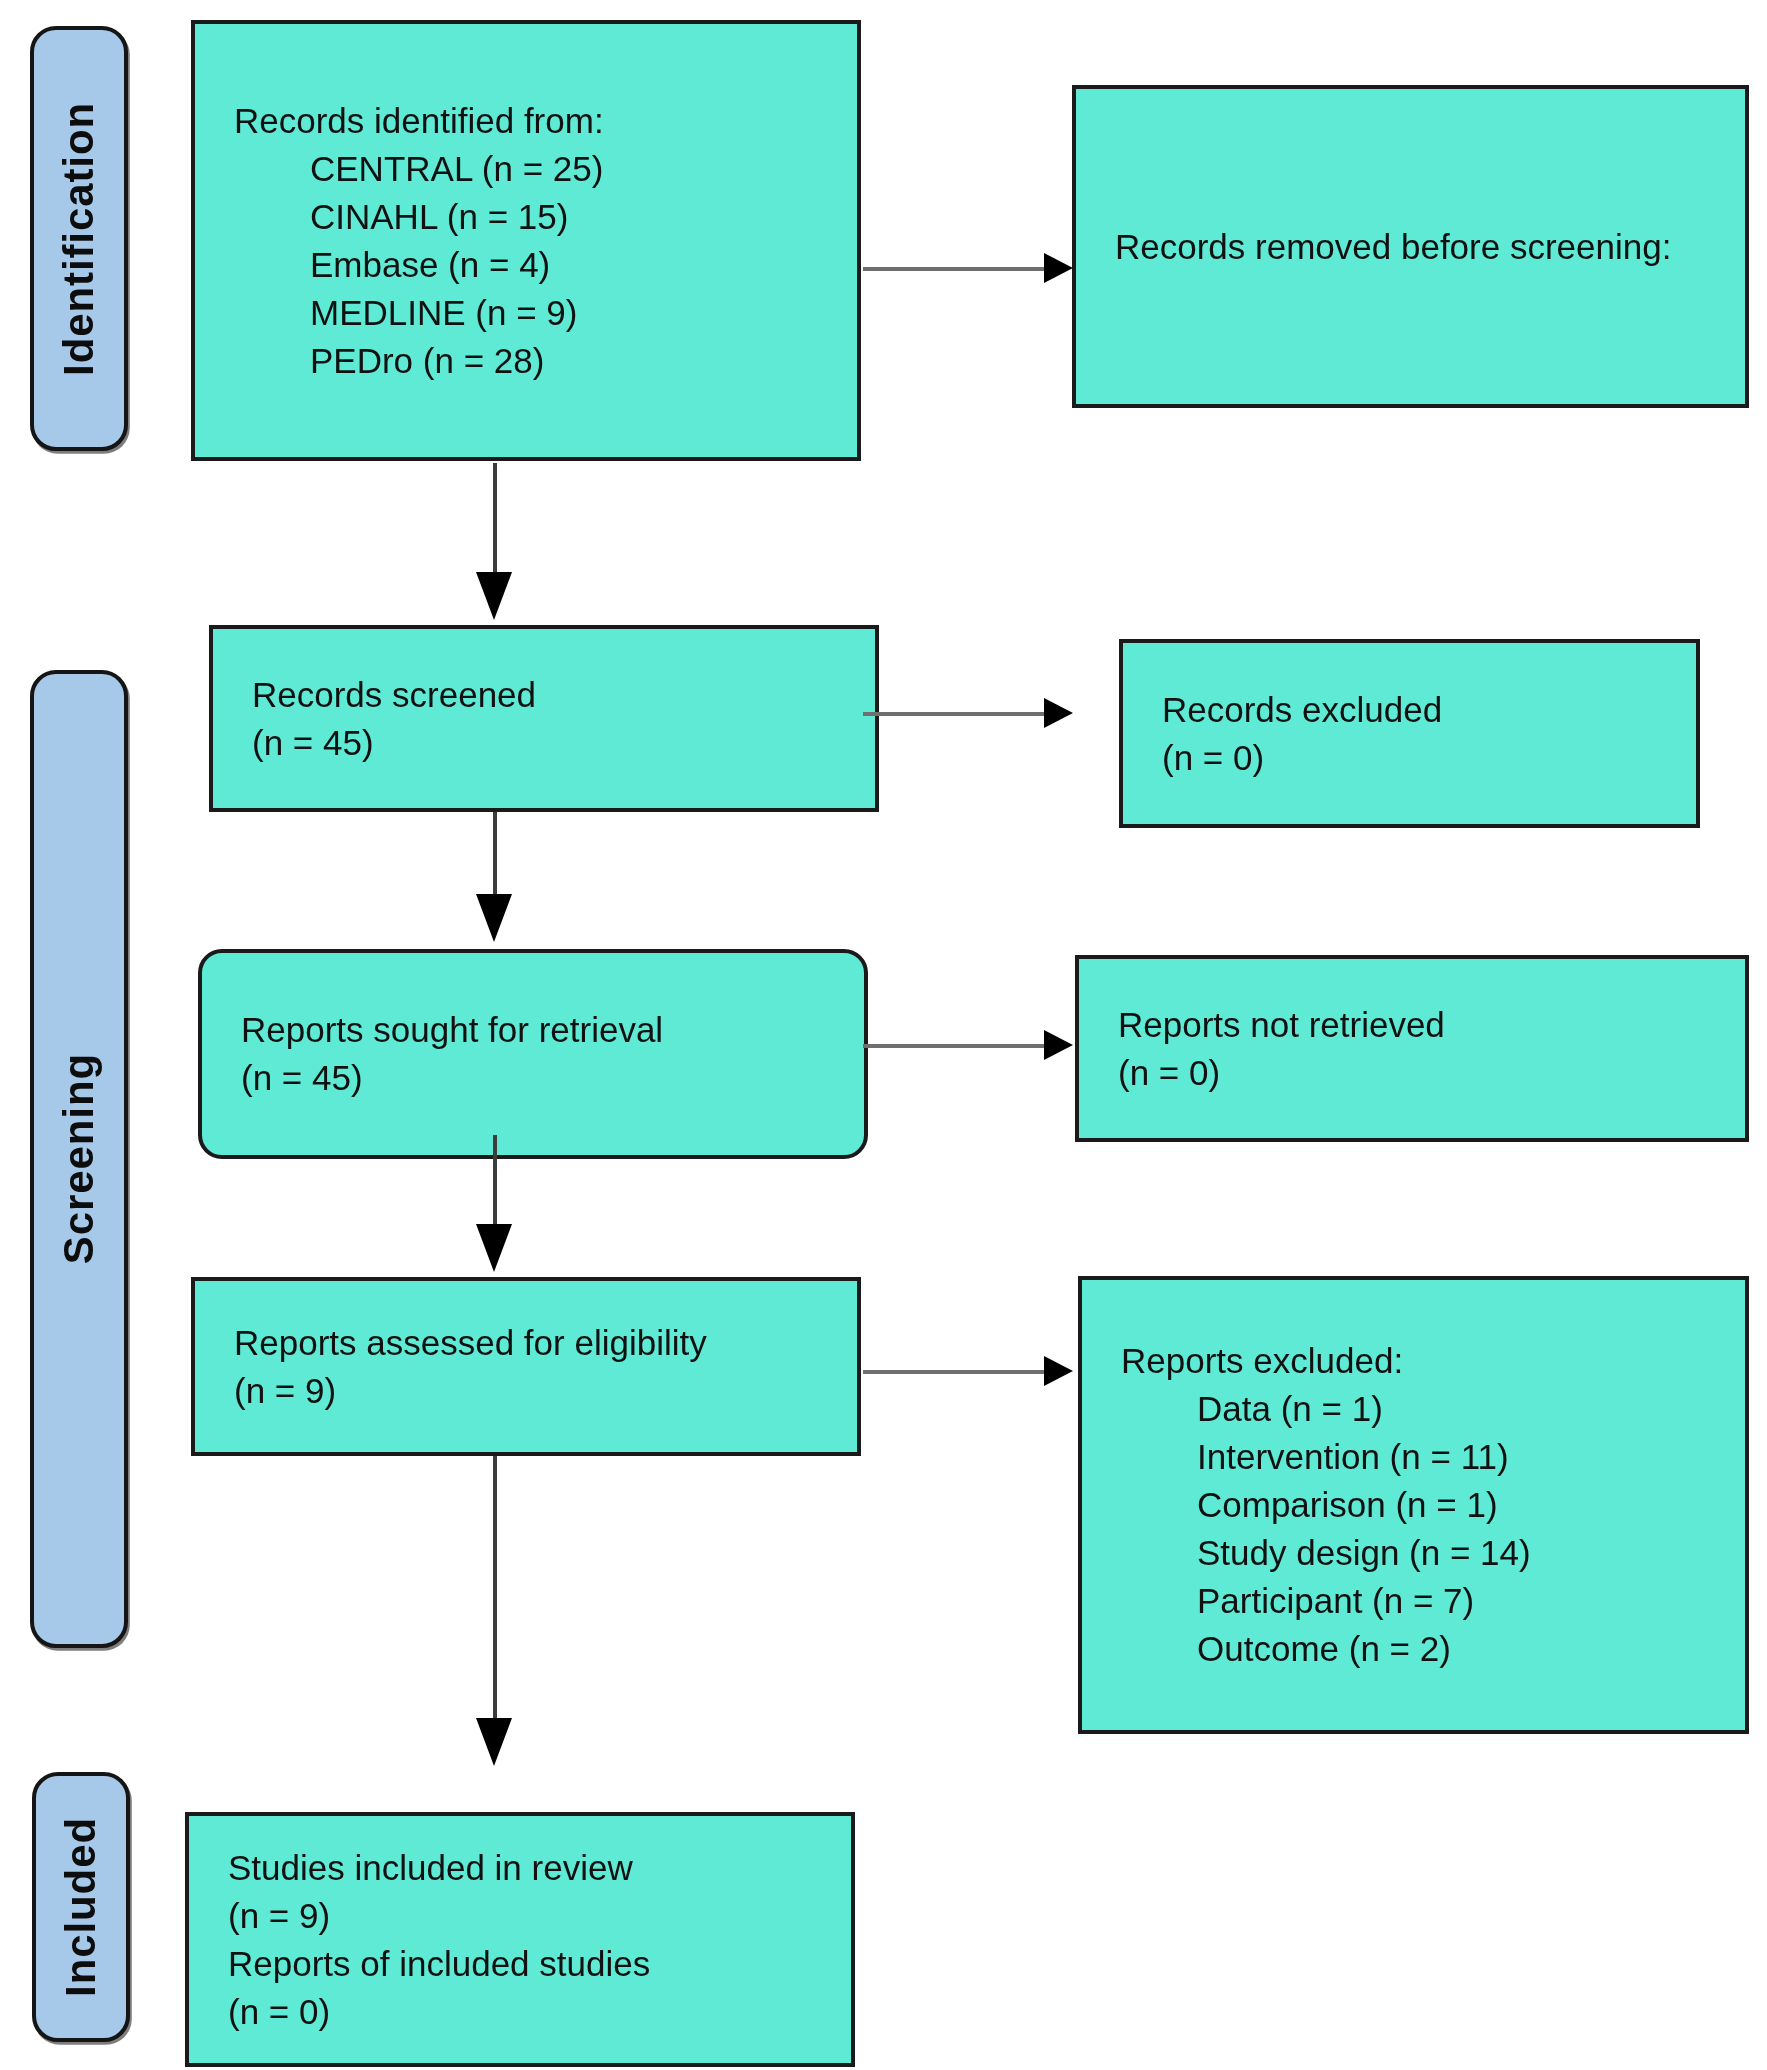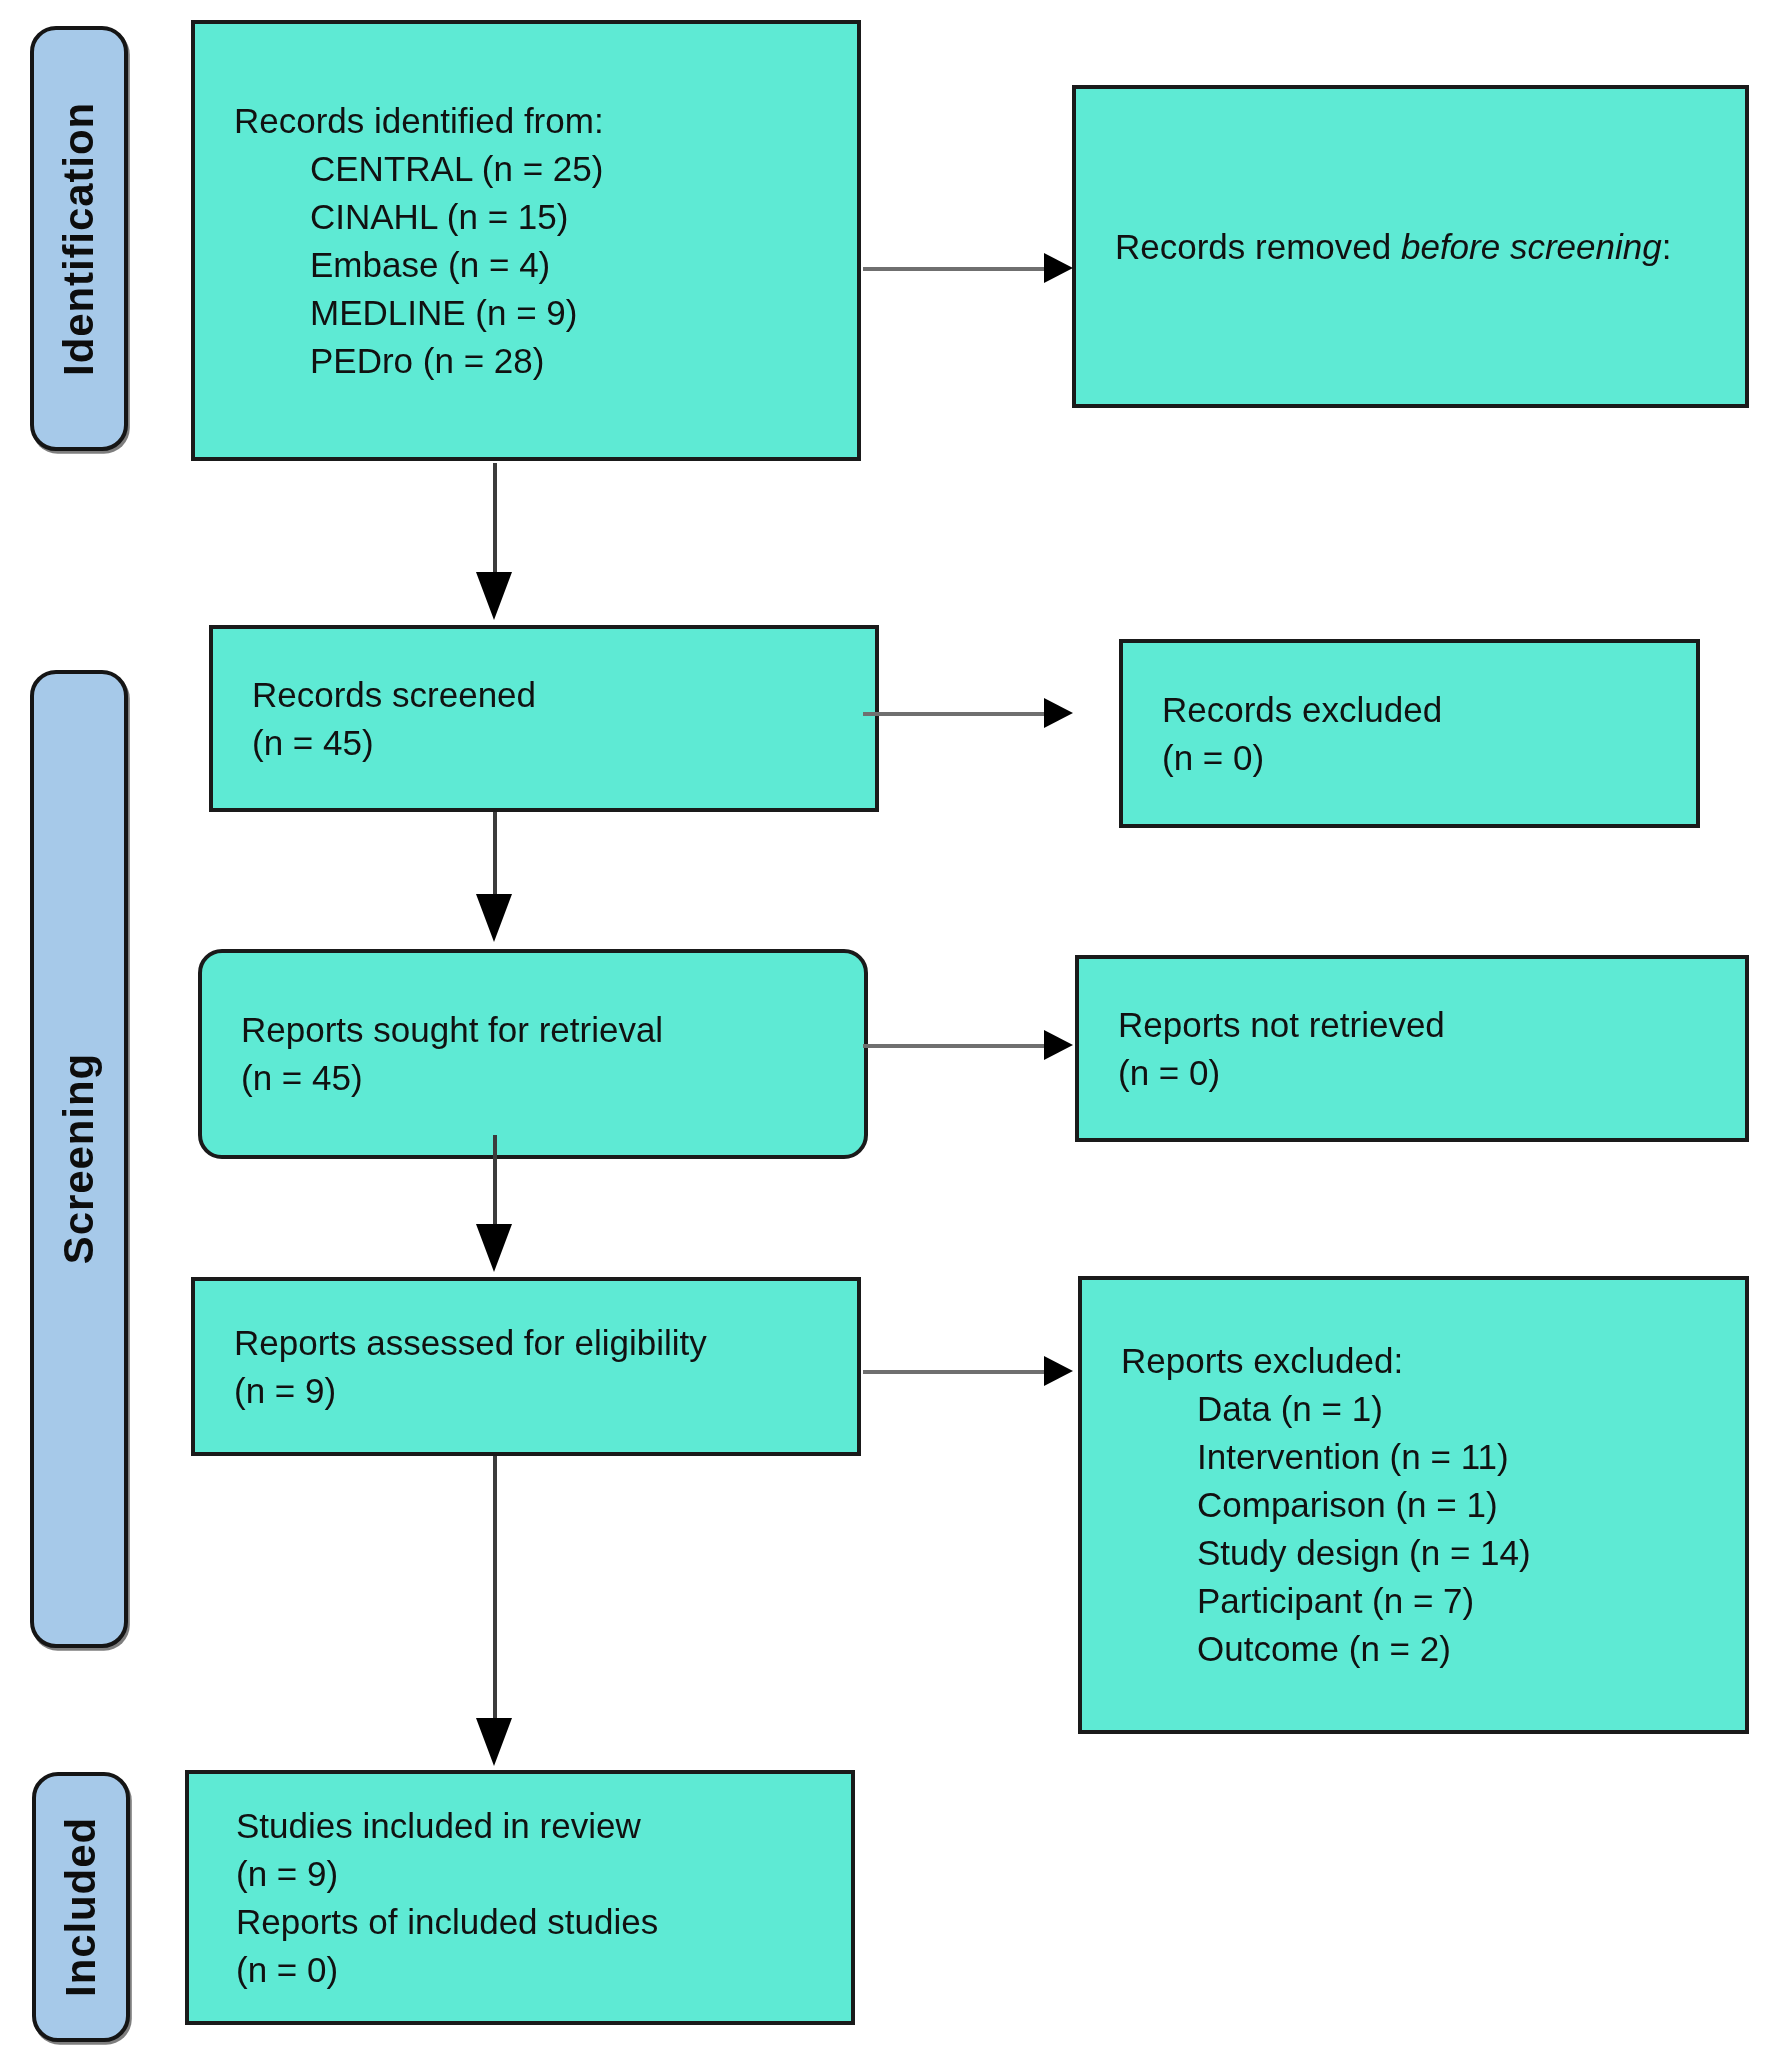--- a/index.html
+++ b/index.html
@@ -48,21 +48,21 @@
   }
   .box-content {
     padding-left: 39px;
     padding-right: 16.6px;
     font-size: 35px;
     line-height: 48px;
   }
   .box-content .indent {
     margin-left: 76px;
   }
-  .italic { font-style: italic; }
+  .italic { }
   
   .h-line {
     position: absolute;
     height: 3.7px;
     background: #6f6f6f;
   }
   .h-head {
     position: absolute;
     width: 0;
     height: 0;
@@ -156,21 +156,21 @@
       <div>Reports excluded:</div>
       <div class="indent">Data (n = 1)</div>
       <div class="indent">Intervention (n = 11)</div>
       <div class="indent">Comparison (n = 1)</div>
       <div class="indent">Study design (n = 14)</div>
       <div class="indent">Participant (n = 7)</div>
       <div class="indent">Outcome (n = 2)</div>
     </div>
   </div>
 
-  <div class="flow-box" style="left:185px; top:1770px; width:670px; height:255px;padding-left:8px;">
+  <div class="flow-box" style="left:185px; top:1812px; width:670px; height:255px;">
     <div class="box-content">
       <div>Studies included in review</div>
       <div>(n = 9)</div>
       <div>Reports of included studies</div>
       <div>(n = 0)</div>
     </div>
   </div>
 
   <div class="h-line" style="left:863px; top:267px; width:181px;"></div>
   <div class="h-head" style="left:1044px; top:253px;"></div>

